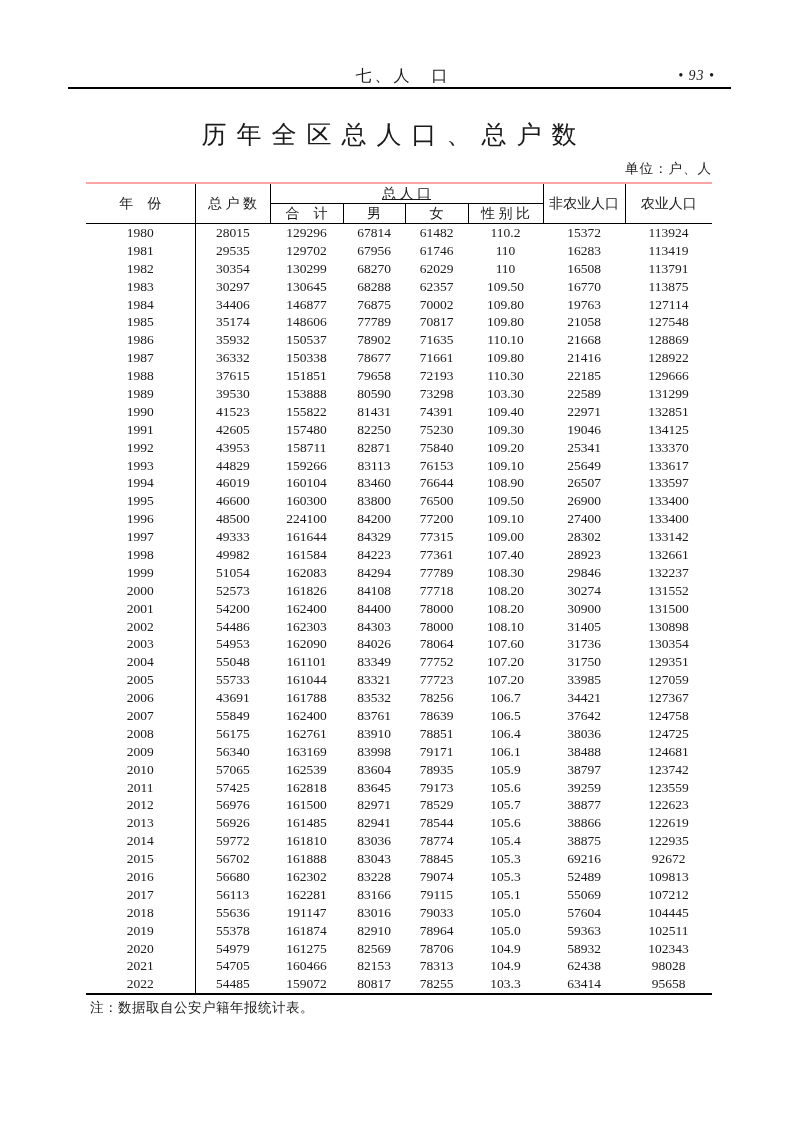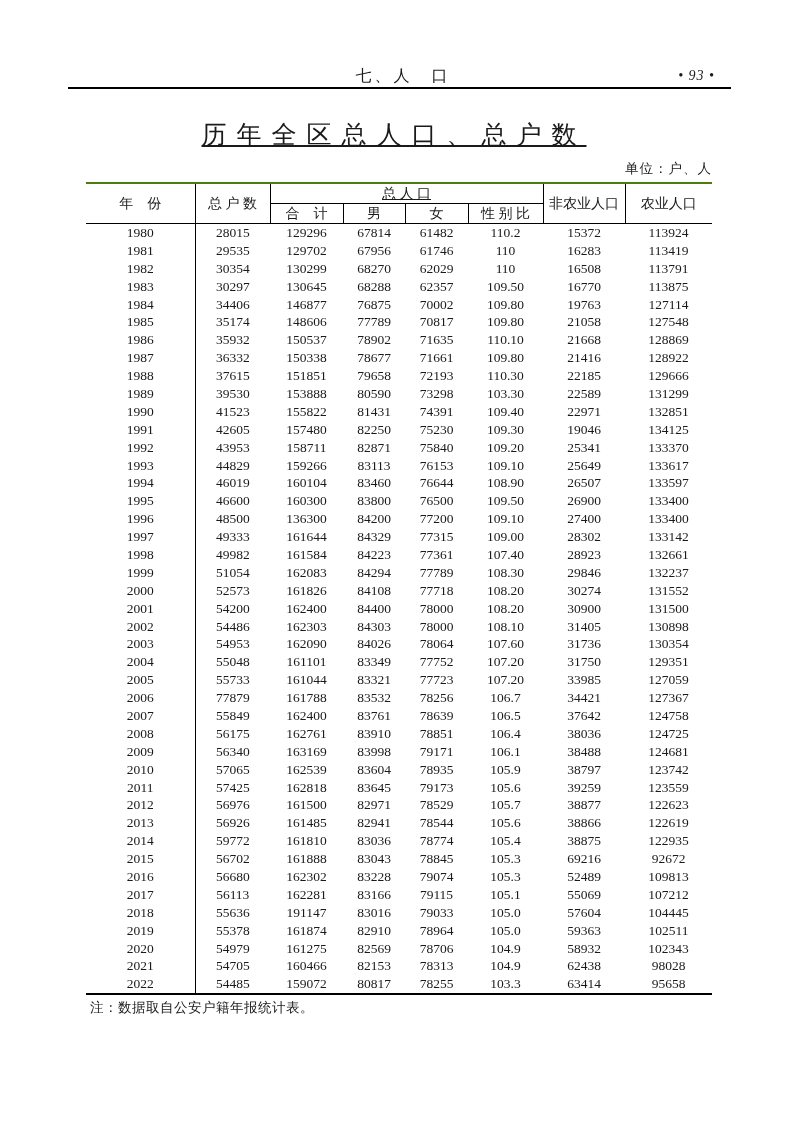--- a/index.html
+++ b/index.html
@@ -21,30 +21,30 @@
   .page-number {
     position: absolute; right: 94px; top: 2px;
     font-size: 14px; letter-spacing: 1px; white-space: nowrap; font-style: italic;
   }
   .head-rule {
     position: absolute; top: 87px; left: 68px; width: 663px; height: 2px;
     background: #000;
   }
   .doc-title {
     position: absolute; top: 118px; left: 394px; transform: translateX(-50%);
-    font-size: 25px; letter-spacing: 10px; white-space: nowrap; font-weight: 500; text-decoration: underline;
+    font-size: 25px; letter-spacing: 10px; white-space: nowrap; font-weight: 500;
   }
   .unit-label {
     position: absolute; top: 160px; right: 81px;
     font-size: 13.5px; letter-spacing: 1px; white-space: nowrap; margin-left: 48px;
   }
   table.pop-table {
     position: absolute; top: 182px; left: 86px; width: 626px;
     border-collapse: collapse; table-layout: fixed;
-    border-top: 2px solid #4d7c0f; border-bottom: 2px solid #000;
+    border-top: 2px solid #fca5a5; border-bottom: 2px solid #000;
   }
   .pop-table thead th {
     font-weight: normal; font-size: 14px; padding: 0;
     height: 19px; text-align: center; vertical-align: middle;
     border-right: 1px solid #000; white-space: nowrap;
   }
   .pop-table thead th.no-right { border-right: none; }
   .pop-table thead th.group { border-bottom: 1px solid #000; text-decoration: underline; }
   .pop-table tbody td {
     padding: 0; height: 17.9px; text-align: center; vertical-align: middle;
@@ -255,21 +255,21 @@
           <td>160300</td>
           <td>83800</td>
           <td>76500</td>
           <td>109.50</td>
           <td>26900</td>
           <td>133400</td>
         </tr>
         <tr>
           <td class="col-year">1996</td>
           <td>48500</td>
-          <td>136300</td>
+          <td>224100</td>
           <td>84200</td>
           <td>77200</td>
           <td>109.10</td>
           <td>27400</td>
           <td>133400</td>
         </tr>
         <tr>
           <td class="col-year">1997</td>
           <td>49333</td>
           <td>161644</td>
@@ -354,21 +354,21 @@
           <td>55733</td>
           <td>161044</td>
           <td>83321</td>
           <td>77723</td>
           <td>107.20</td>
           <td>33985</td>
           <td>127059</td>
         </tr>
         <tr>
           <td class="col-year">2006</td>
-          <td>77879</td>
+          <td>43691</td>
           <td>161788</td>
           <td>83532</td>
           <td>78256</td>
           <td>106.7</td>
           <td>34421</td>
           <td>127367</td>
         </tr>
         <tr>
           <td class="col-year">2007</td>
           <td>55849</td>

